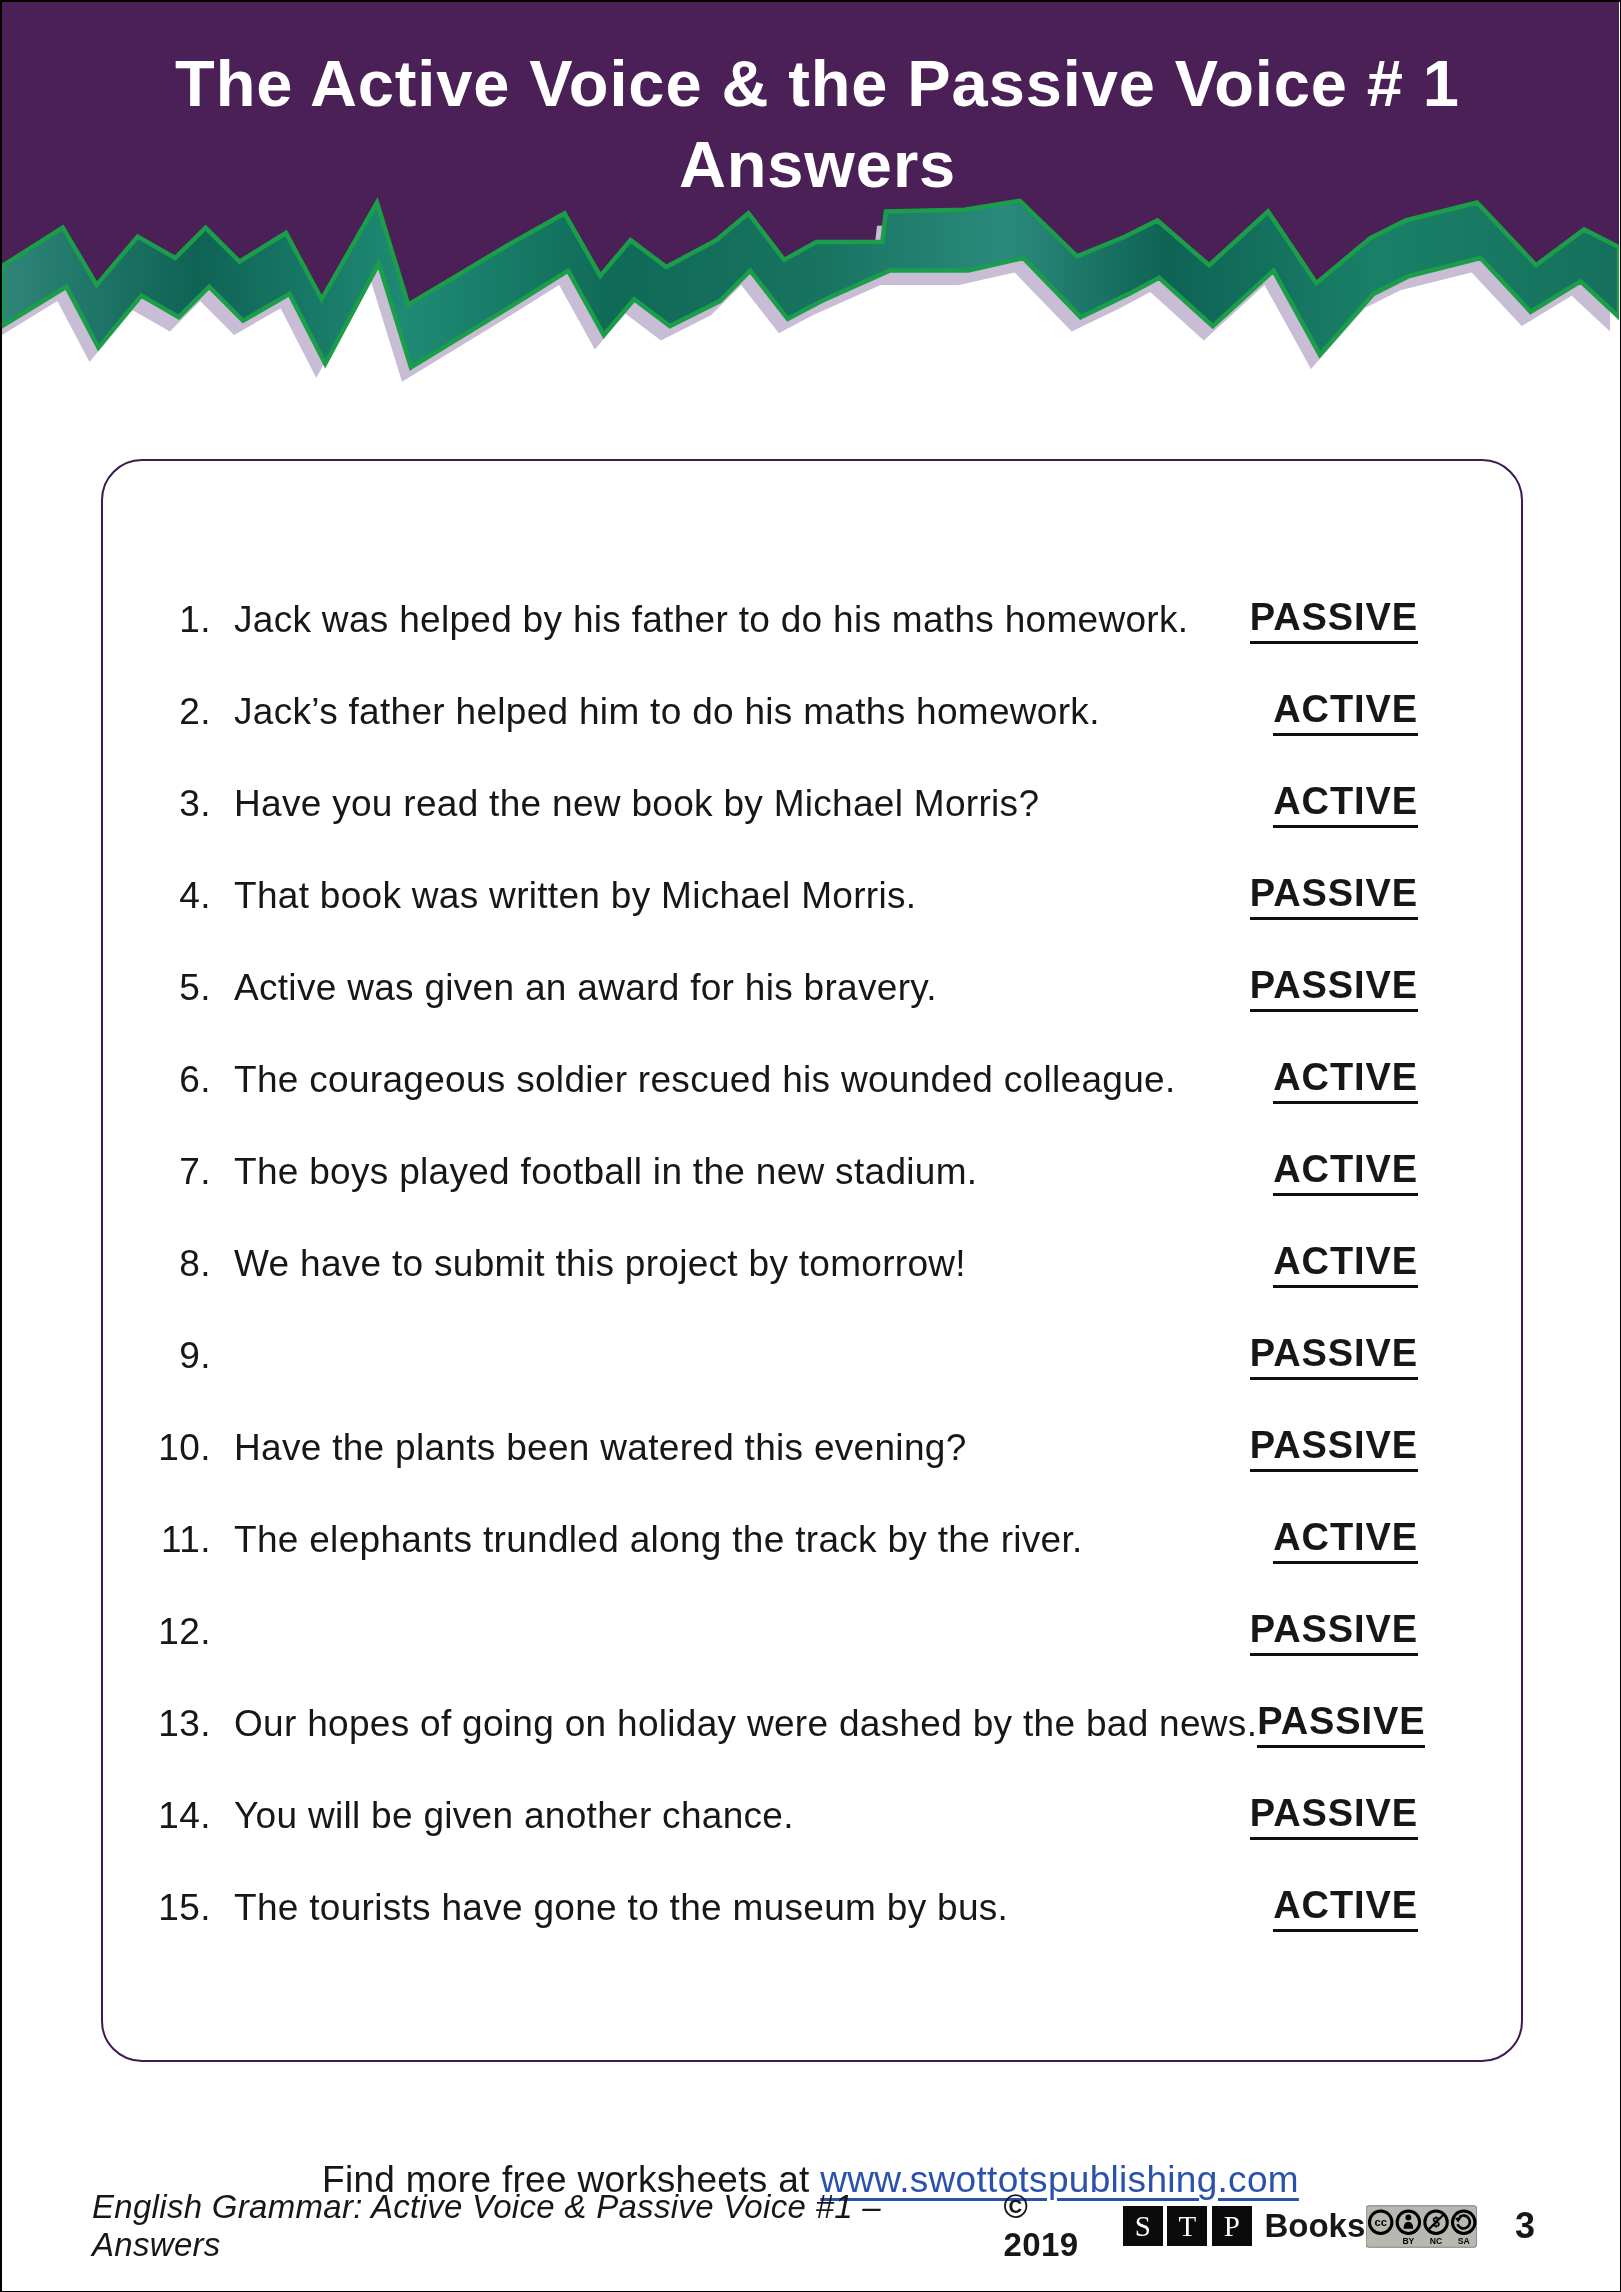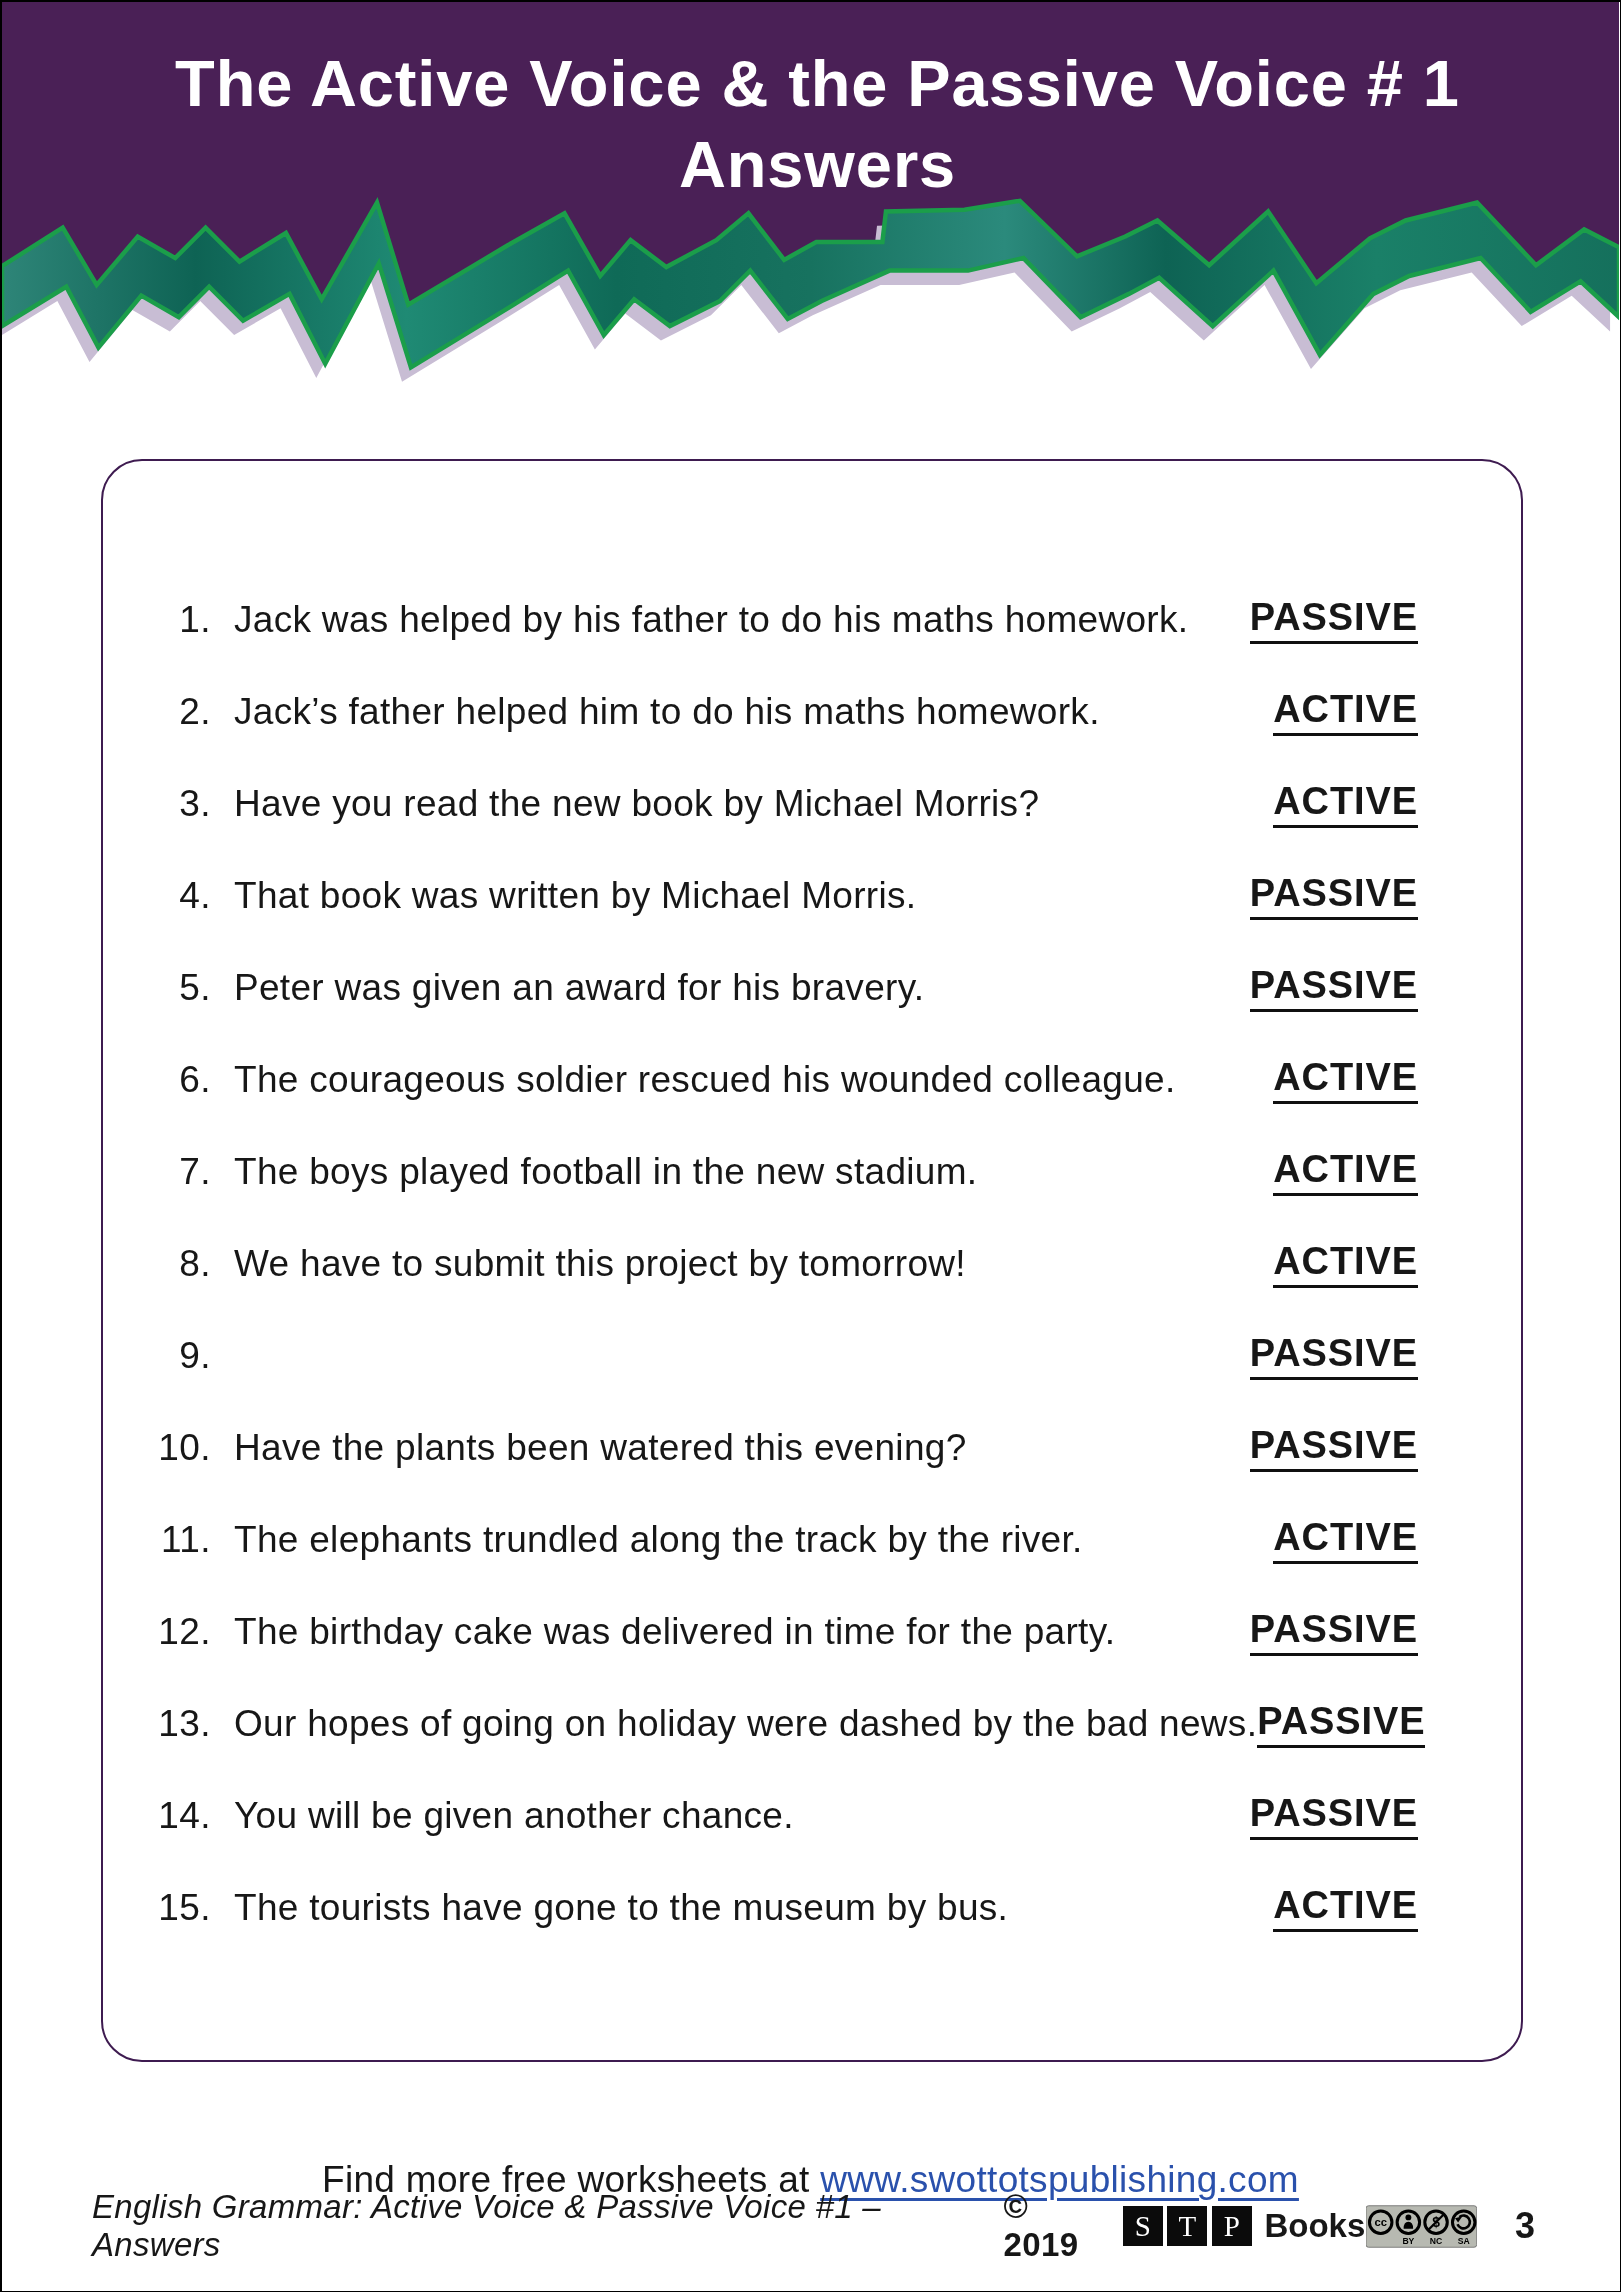--- a/index.html
+++ b/index.html
@@ -138,21 +138,21 @@
     </div>
 
     <div class="row">
       <span class="num">4.</span>
       <span class="sentence">That book was written by Michael Morris.</span>
       <span class="answer">PASSIVE</span>
     </div>
 
     <div class="row">
       <span class="num">5.</span>
-      <span class="sentence">Peter was given an award for his bravery.</span>
+      <span class="sentence">Active was given an award for his bravery.</span>
       <span class="answer">PASSIVE</span>
     </div>
 
     <div class="row">
       <span class="num">6.</span>
       <span class="sentence">The courageous soldier rescued his wounded colleague.</span>
       <span class="answer">ACTIVE</span>
     </div>
 
     <div class="row">
@@ -179,21 +179,20 @@
     </div>
 
     <div class="row">
       <span class="num">11.</span>
       <span class="sentence">The elephants trundled along the track by the river.</span>
       <span class="answer">ACTIVE</span>
     </div>
 
     <div class="row">
       <span class="num">12.</span>
-      <span class="sentence">The birthday cake was delivered in time for the party.</span>
       <span class="answer">PASSIVE</span>
     </div>
 
     <div class="row">
       <span class="num">13.</span>
       <span class="sentence">Our hopes of going on holiday were dashed by the bad news.</span>
       <span class="answer">PASSIVE</span>
     </div>
 
     <div class="row">

